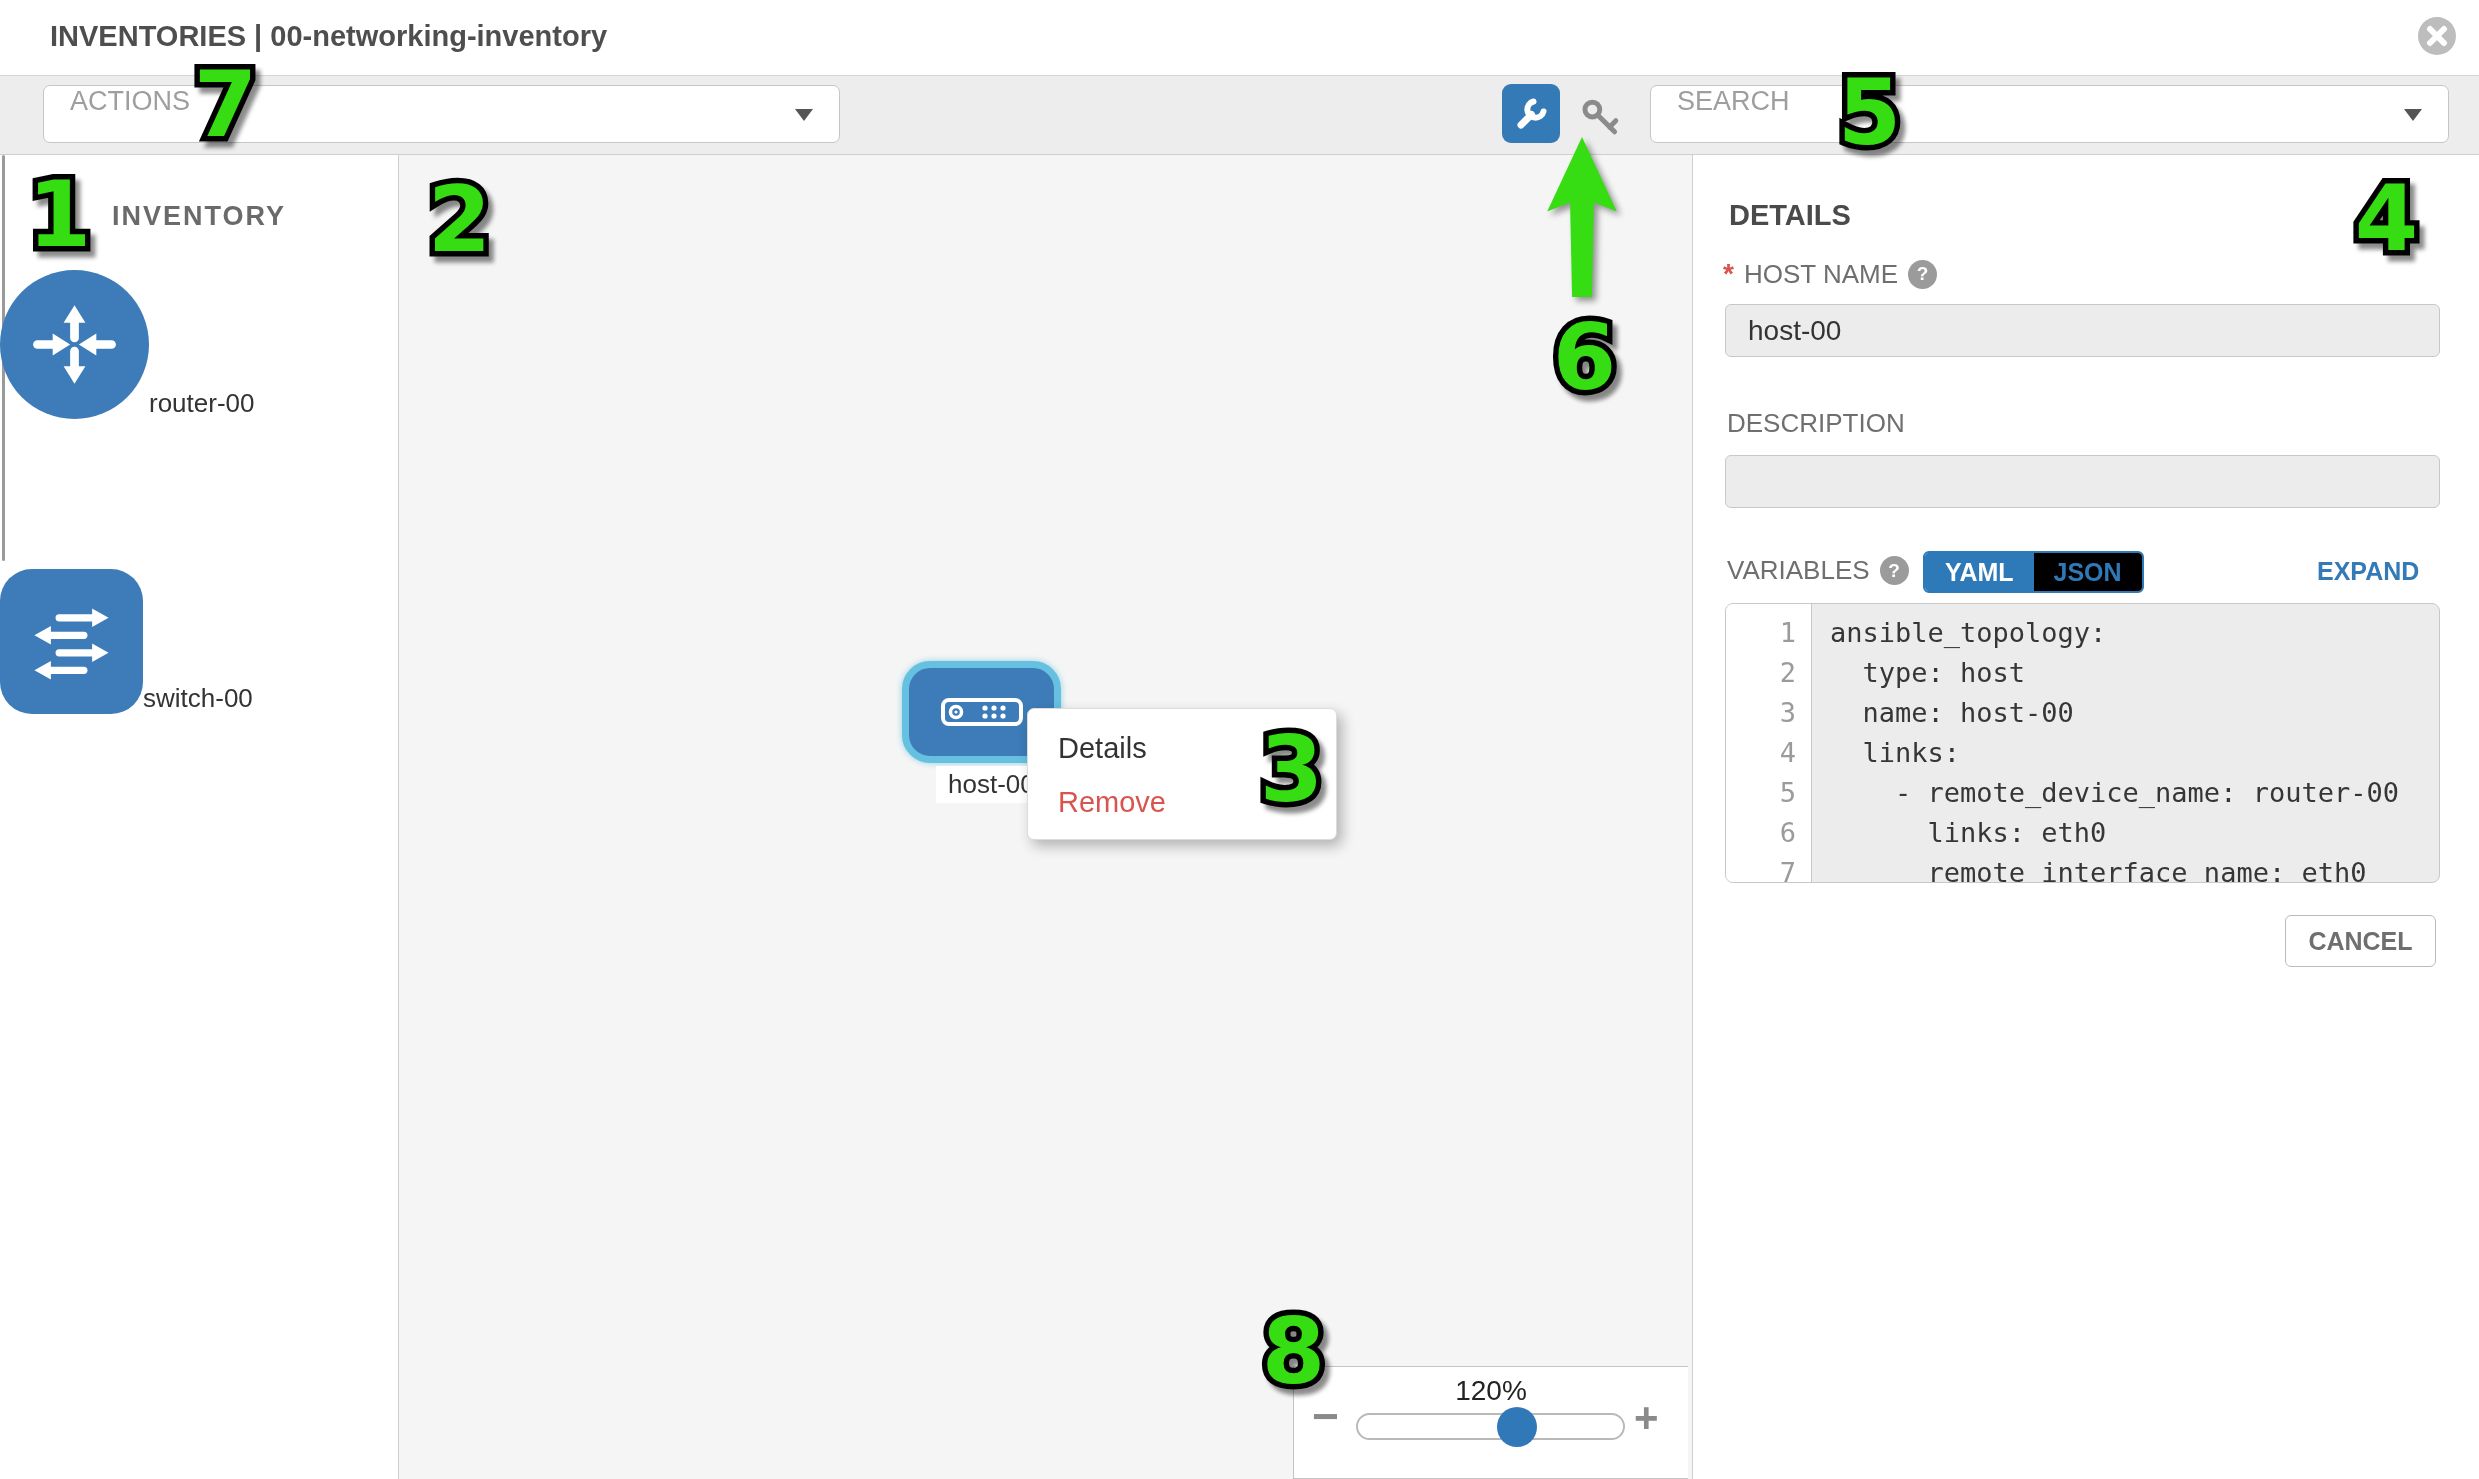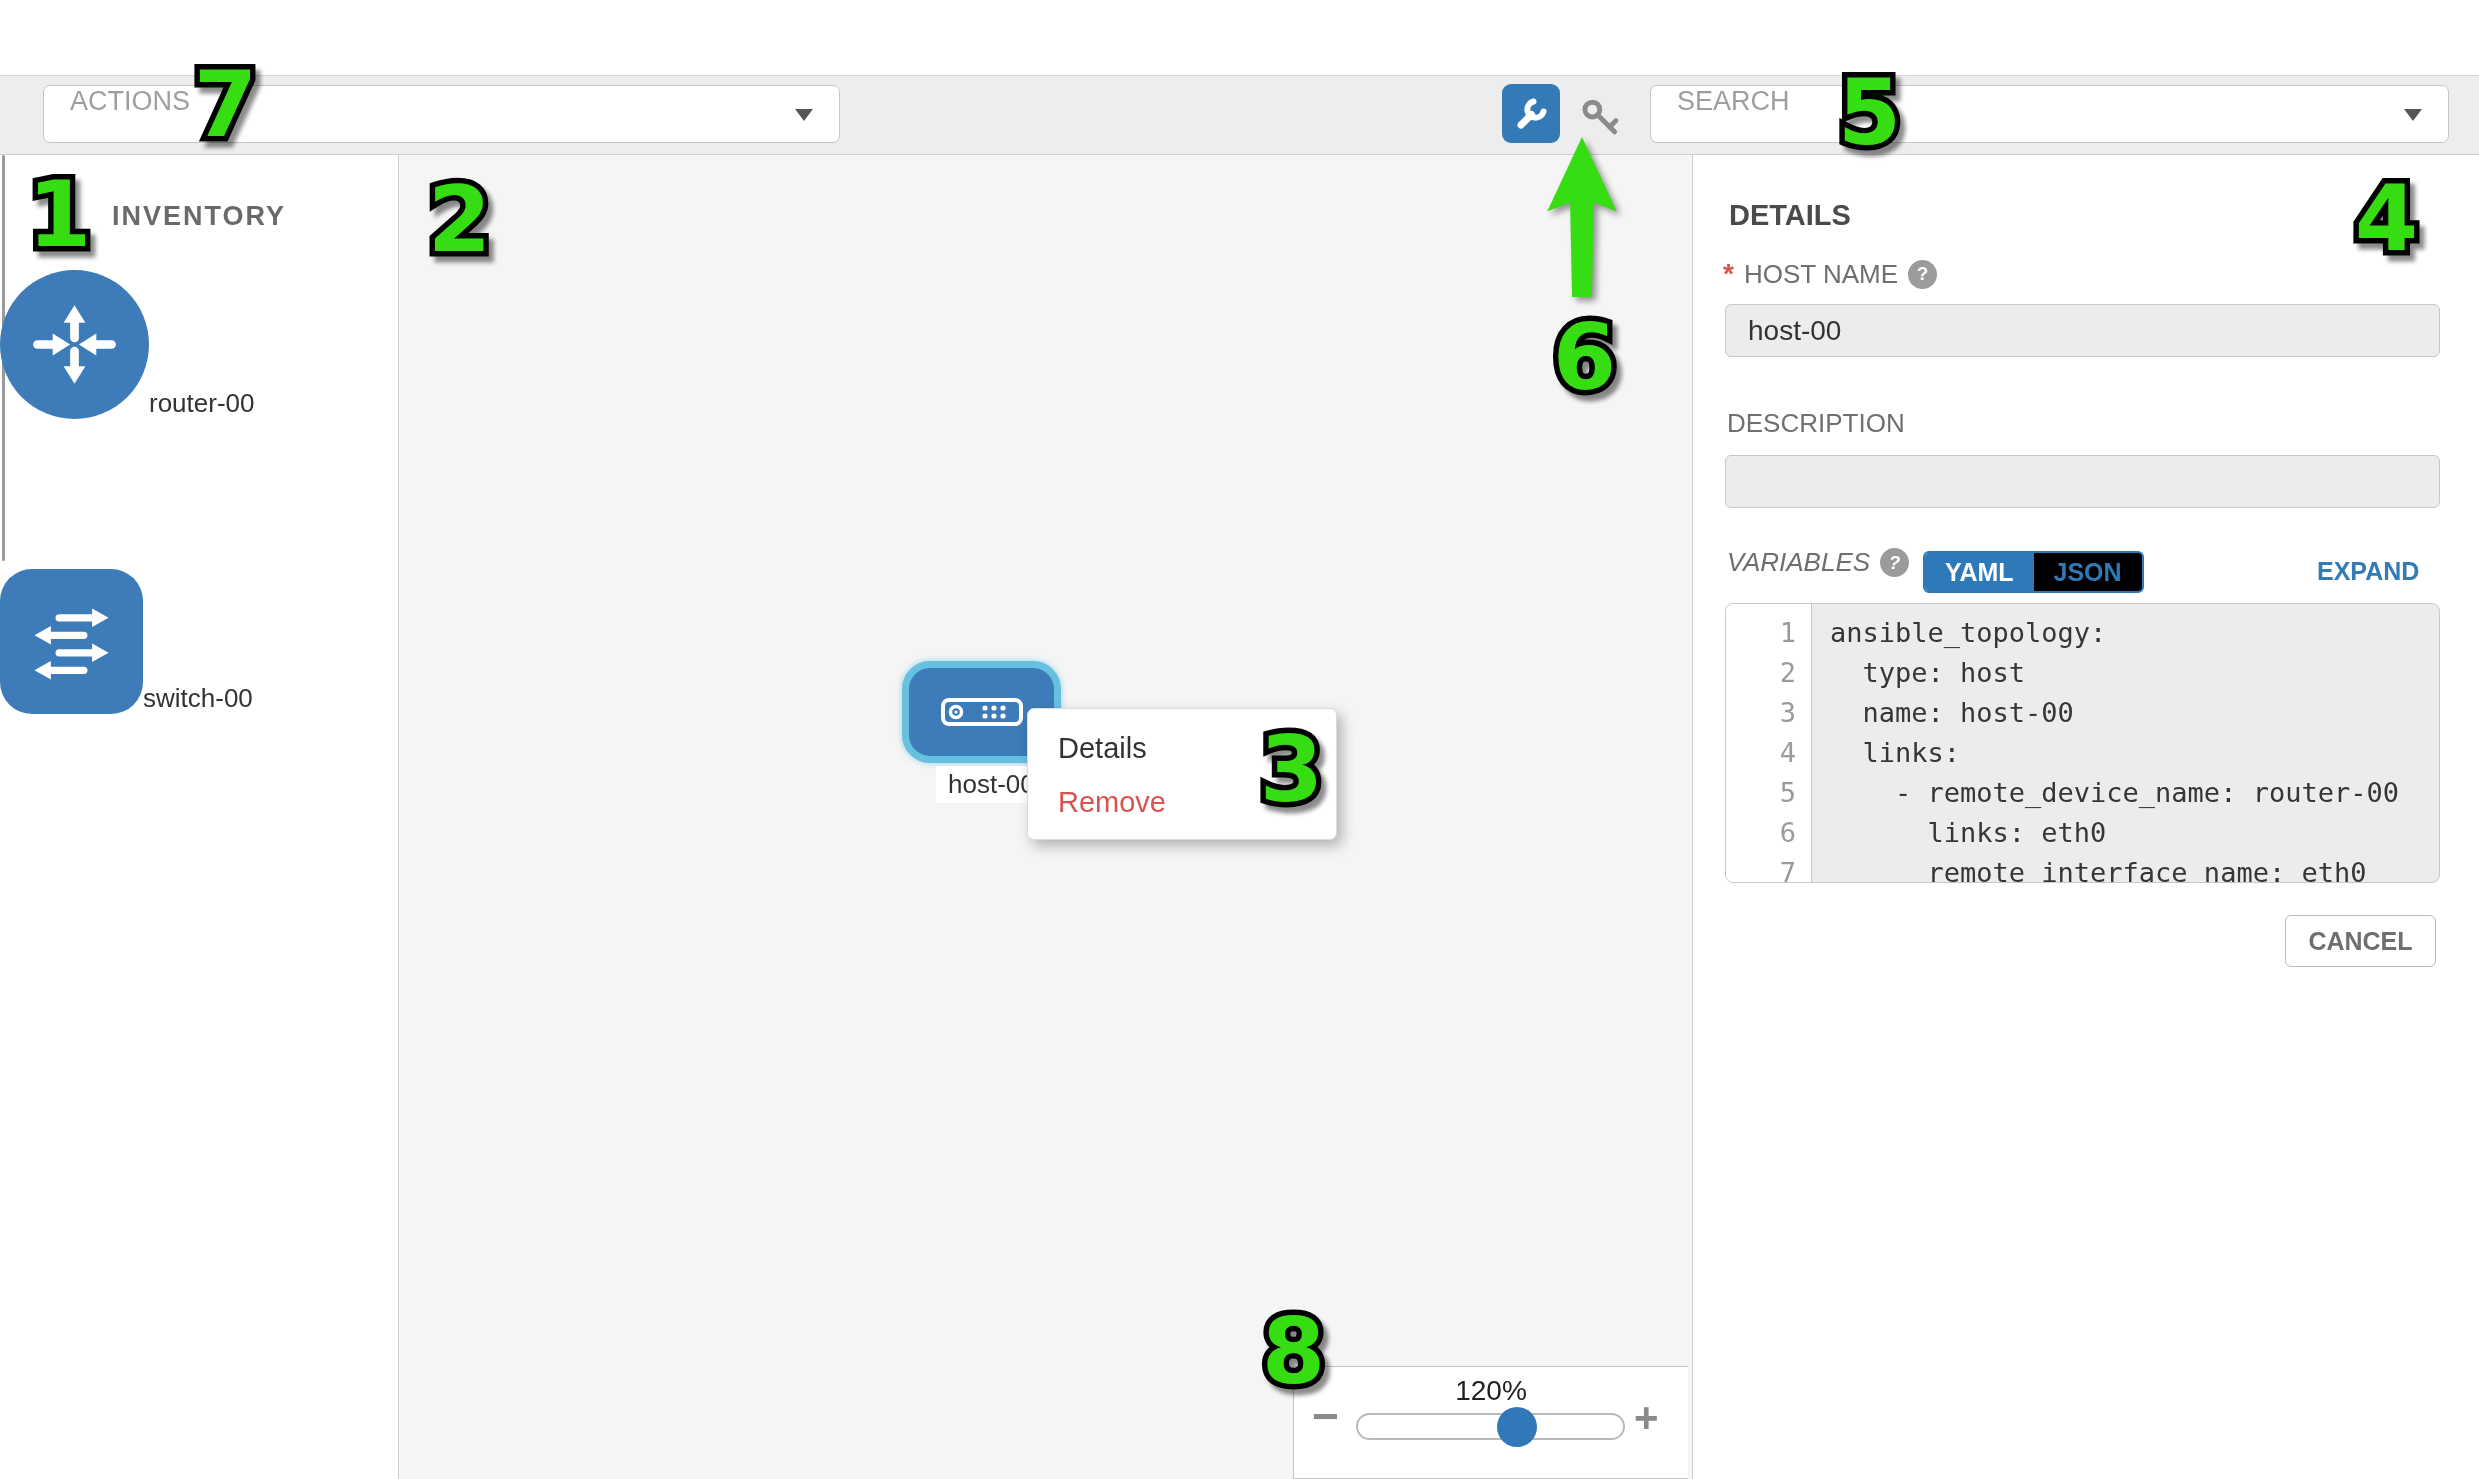--- a/index.html
+++ b/index.html
@@ -67,21 +67,21 @@
                 border:2px solid #b9b9b9; border-radius:14px; cursor:pointer; }
   .zoom-thumb { position:absolute; left:139px; top:-8px; width:40px; height:40px; border-radius:50%;
                 background:#3178b8; cursor:grab; }
 
   
   .panel { position:absolute; left:1693px; top:155px; width:786px; height:1324px; background:#fff; }
   .panel-heading { position:absolute; left:36px; top:44px; font-size:29px; font-weight:bold; color:#4a4a4a; }
   .field-label-row { position:absolute; display:flex; align-items:center; gap:10px; }
   .row-hostname { left:30px; top:103px; }
   .row-desc { left:34px; top:253px; }
-  .row-vars { left:34px; top:392px;font-style:italic; }
+  .row-vars { left:34px; top:400px; }
   .req-star { color:#d9534f; font-size:28px; font-weight:bold; }
   .field-label { font-size:26px; color:#6f6f6f; }
   .help-icon { width:29px; height:29px; border-radius:50%; background:#9b9b9b; color:#fff; font-size:19px;
                font-weight:bold; display:flex; align-items:center; justify-content:center; }
   .text-input { position:absolute; left:32px; width:715px; height:53px; background:#ececec;
                 border:1px solid #c8c8c8; border-radius:6px; font-size:28px; color:#333;
                 padding:0 22px; font-family:"Liberation Sans", sans-serif; }
   .input-hostname { top:149px; }
   .input-desc { top:300px; }
 
@@ -112,20 +112,29 @@
   .ann text { font-family:"DejaVu Sans", sans-serif; font-weight:bold; font-size:92px;
               fill:#35dd12; stroke:#000; stroke-width:11px; paint-order:stroke; }
   .green-arrow { position:absolute; left:1532px; top:132px; width:100px; height:179px; overflow:visible;
                  pointer-events:none; z-index:49; filter:drop-shadow(4px 4px 3px rgba(0,0,0,.4)); }
 </style>
 </head>
 <body>
 
 <div class="screen">
 
+  <div class="titlebar">
+    <div class="page-title">INVENTORIES | 00-networking-inventory</div>
+    <div class="close-btn">
+      <svg width="22" height="22" viewBox="0 0 22 22">
+        <line x1="4" y1="4" x2="18" y2="18" stroke="#fff" stroke-width="6" stroke-linecap="round"></line>
+        <line x1="18" y1="4" x2="4" y2="18" stroke="#fff" stroke-width="6" stroke-linecap="round"></line>
+      </svg>
+    </div>
+  </div>
 
   <div class="toolbar">
     <div class="select-box actions-box">
       <span class="ph">ACTIONS</span>
       <span class="caret"></span>
     </div>
     <div class="wrench-btn">
       <svg width="40" height="40" viewBox="0 0 40 40">
         <path d="M 22.5 7.5 A 8.2 8.2 0 1 0 32.5 17.5" fill="none" stroke="#fff" stroke-width="6" stroke-linecap="round"></path>
         <line x1="10" y1="31" x2="20.5" y2="20.5" stroke="#fff" stroke-width="7" stroke-linecap="round"></line>

